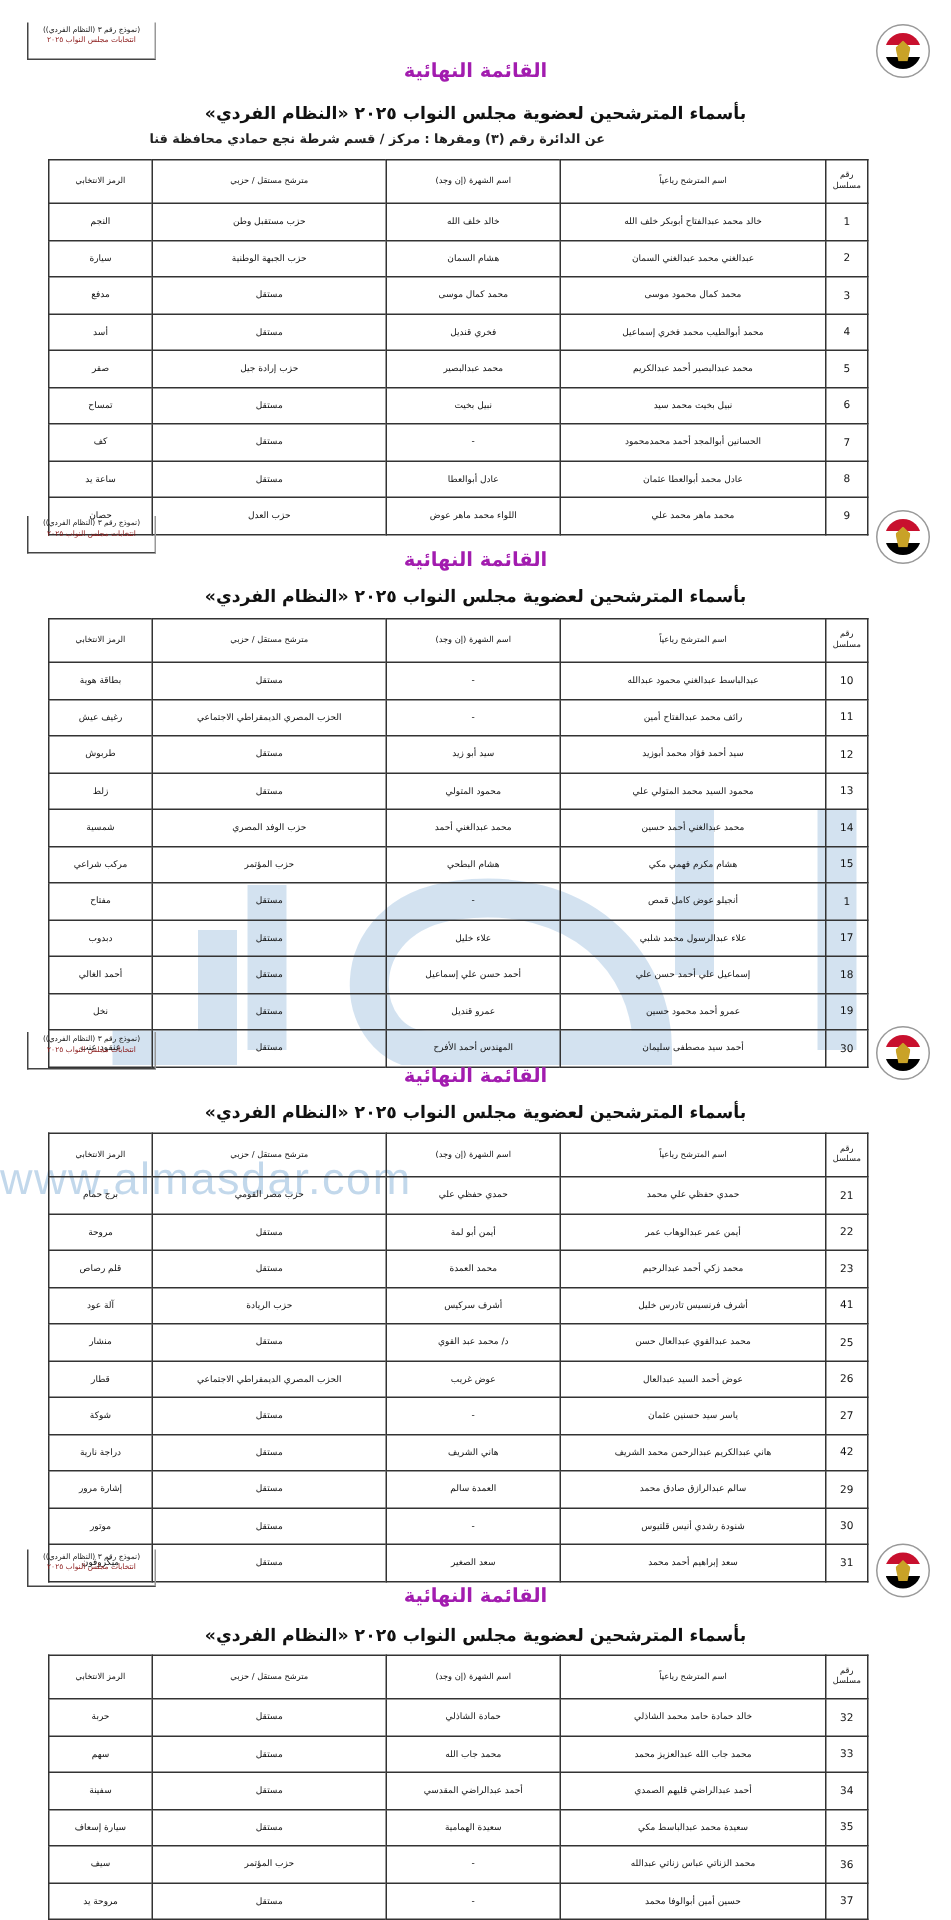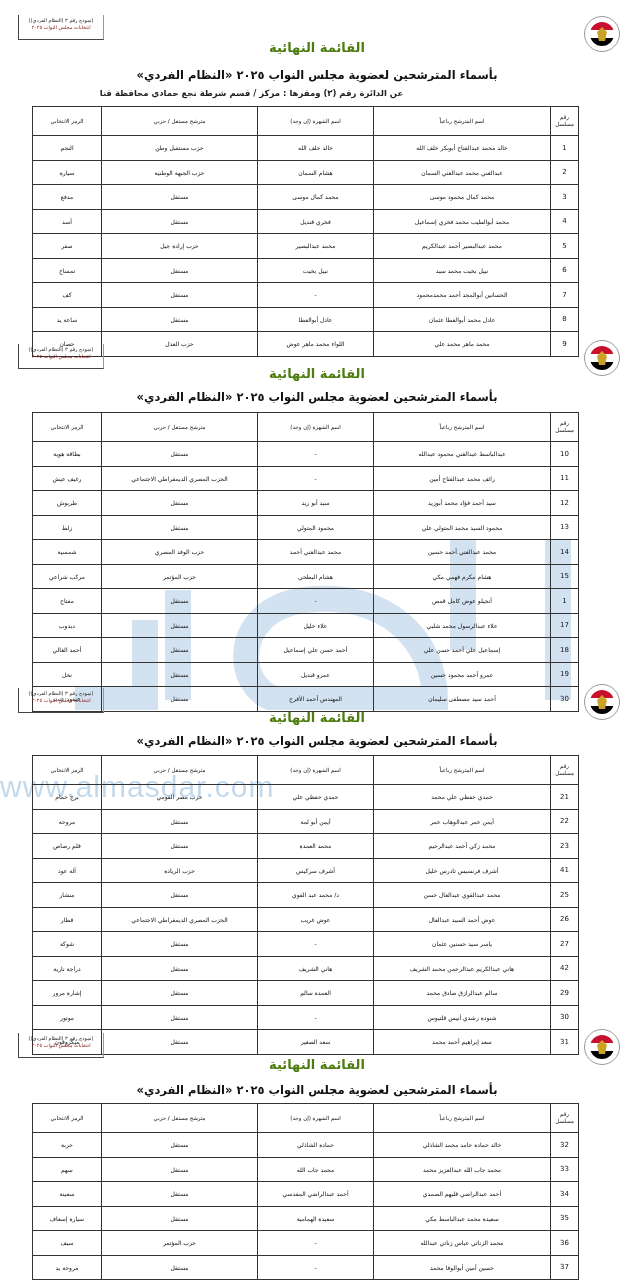--- a/index.html
+++ b/index.html
@@ -10,21 +10,21 @@
               border-left:1px solid #444; border-bottom:1px solid #444; border-right:1px solid #999;
               font-size:5px; line-height:7px; text-align:center; direction:rtl; color:#222; padding-top:2px; }
   .form-box .l2 { color:#8b1a1a; }
   .emblem { position:absolute; right:14px; width:34px; height:34px; border-radius:50%;
             border:1px solid #999; background:#fff; display:flex; align-items:center; justify-content:center; }
   .emblem .inner { width:24px; height:24px; border-radius:50%;
             background:linear-gradient(#c8102e 0 33%, #ffffff 33% 66%, #000 66% 100%);
             display:flex; align-items:center; justify-content:center; }
   .emblem .eagle { width:10px; height:14px; background:#c9a227; clip-path:polygon(50% 0,100% 35%,80% 100%,20% 100%,0 35%); }
   .title-main { position:absolute; left:0; width:634px; text-align:center; direction:rtl;
-                color:#4d7c0f; font-size:13px; font-weight:bold; }
+                color:#a21caf; font-size:13px; font-weight:bold; }
   .title-sub { position:absolute; left:0; width:634px; text-align:center; direction:rtl;
                font-size:11.5px; font-weight:bold; color:#111; }
   .title-dist { position:absolute; left:0; width:503px; text-align:center; direction:rtl;
                font-size:8.5px; font-weight:bold; color:#222; }
   table.cands { position:absolute; left:32px; width:546px; border-collapse:collapse; direction:rtl;
                 font-size:6px; table-layout:fixed; }
   table.cands td, table.cands th { border:1px solid #333; text-align:center; vertical-align:middle;
                 padding:0 2px; font-weight:normal; overflow:hidden; white-space:nowrap; }
   table.cands th { font-size:5.5px; line-height:7px; height:28px; }
   table.cands td { height:23.5px; }

